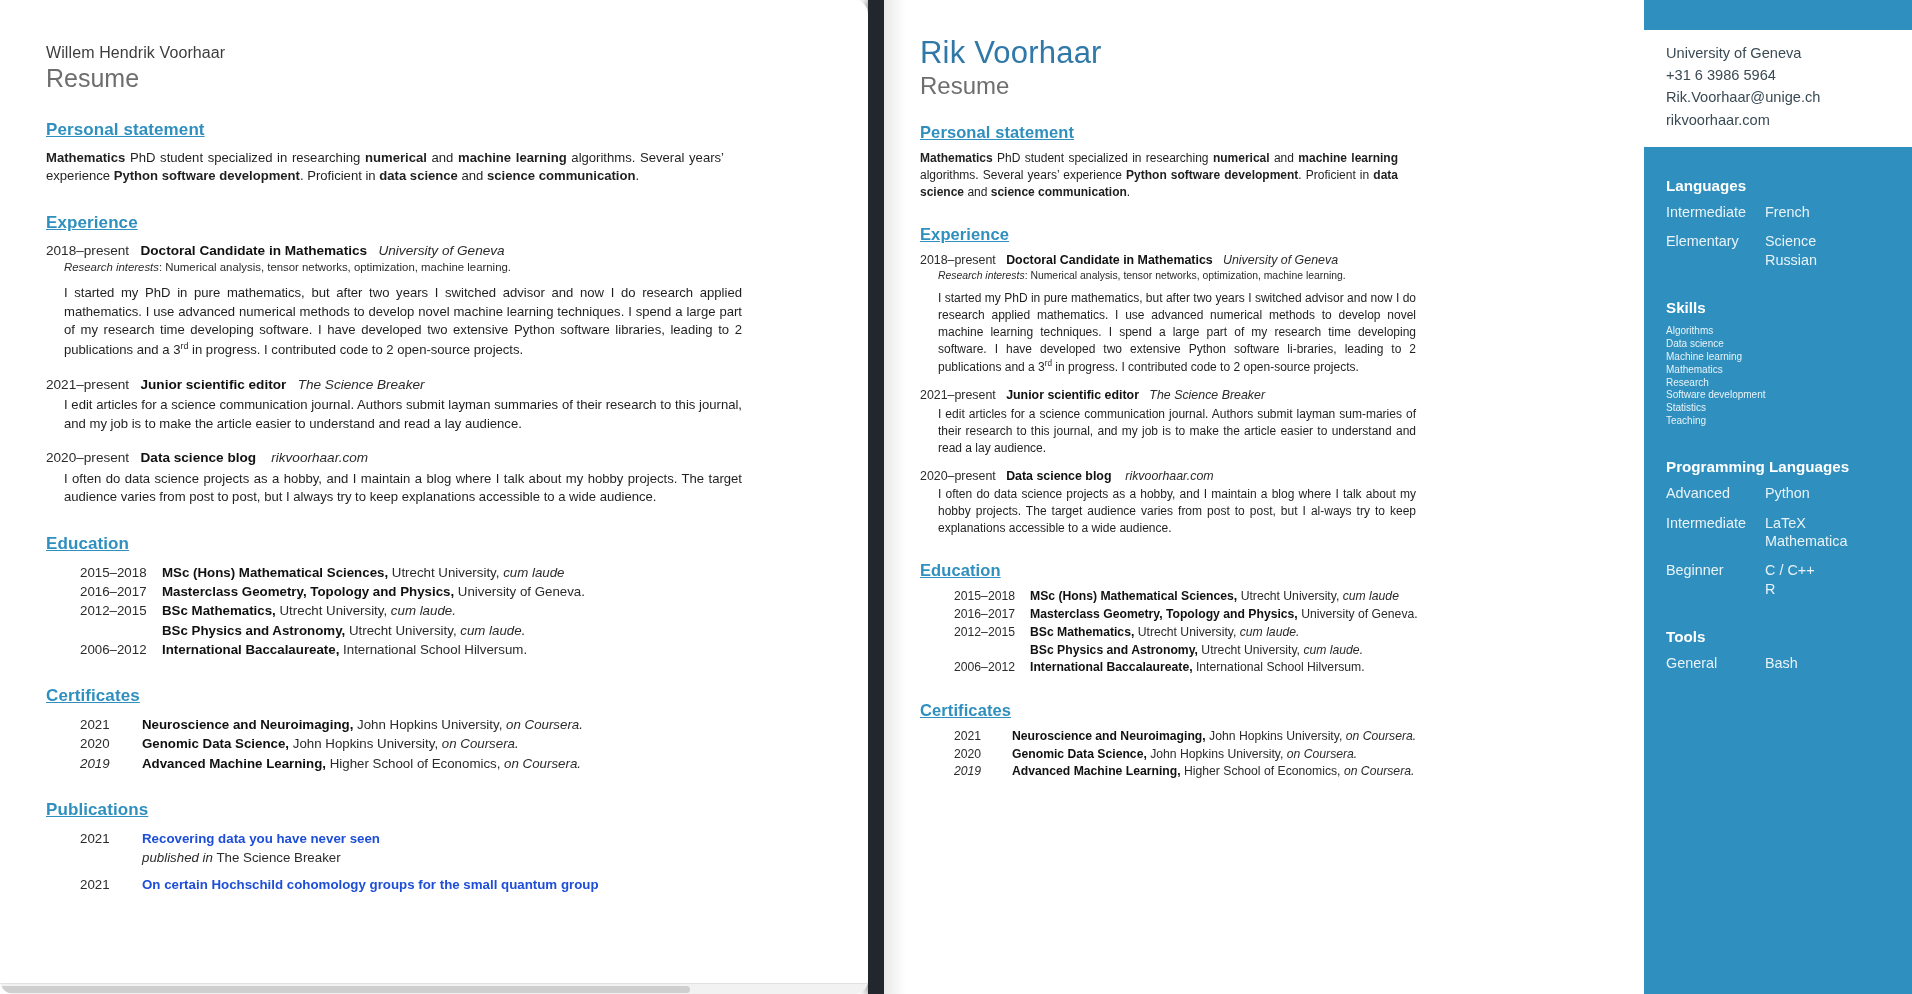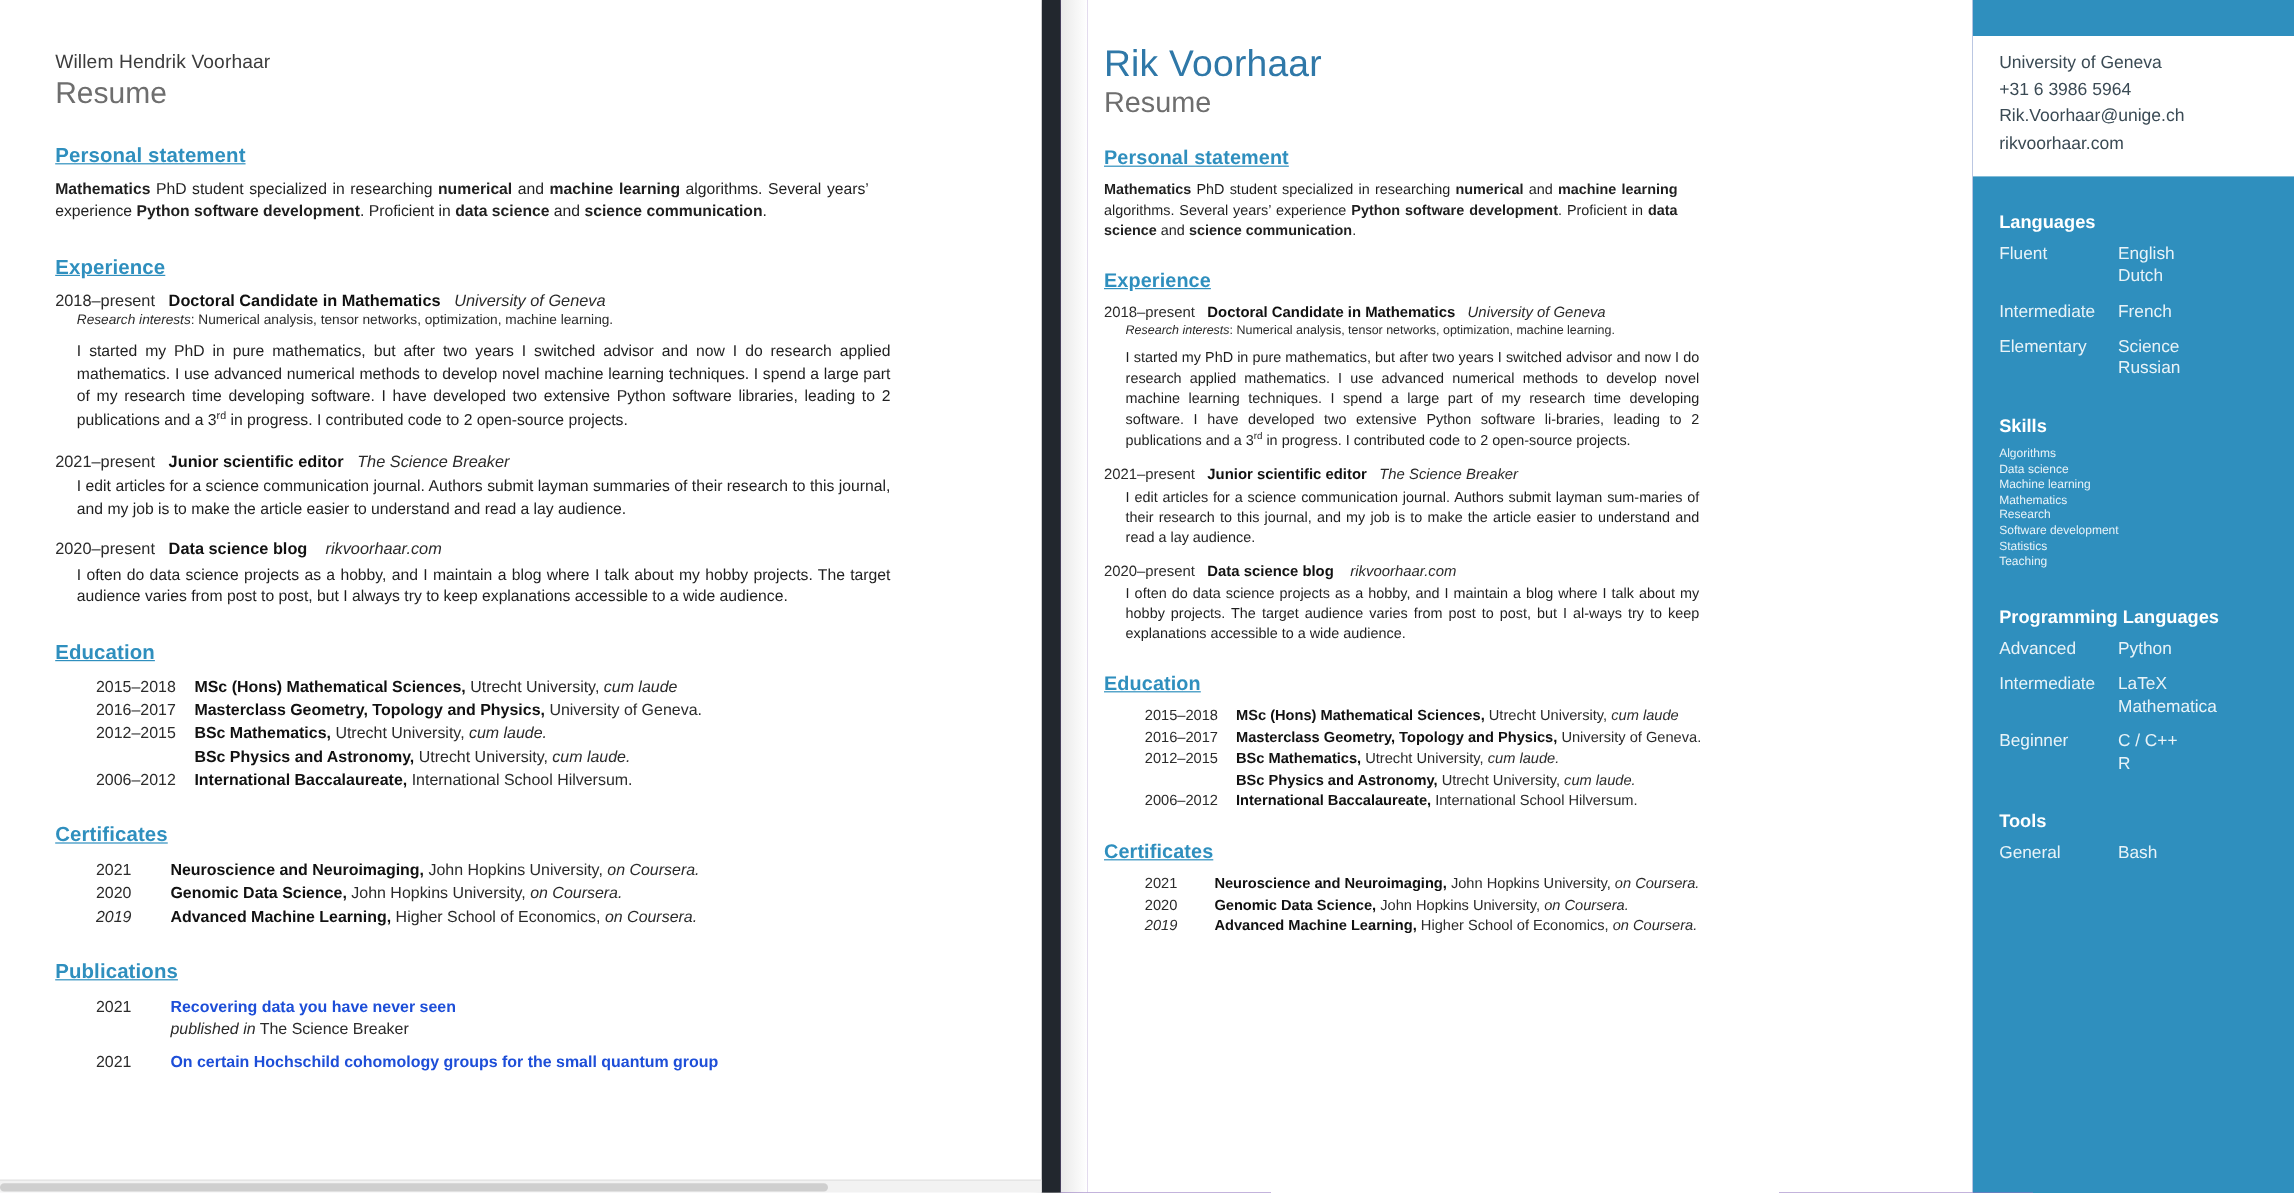--- a/index.html
+++ b/index.html
@@ -16,20 +16,21 @@
     display: flex;
     background: #ffffff;
   }
 
   
   .pane-left {
     position: relative;
     width: 868px; height: 994px;
     background: #ffffff;
     overflow: hidden;
+    border-radius: 14px;
   }
   .pane-left .page {
     position: absolute;
     left: 0; top: 0;
     width: 868px;
     padding: 44px 46px 0 46px;
   }
   .hscroll {
     position: absolute;
     left: 0; bottom: 0;
@@ -50,21 +51,21 @@
     width: 16px; height: 994px;
     background: #22272e;
     box-shadow: 3px 0 10px rgba(0,0,0,0.35), -3px 0 10px rgba(0,0,0,0.35);
     flex: 0 0 16px;
   }
 
   
   .pane-right {
     position: relative;
     width: 1028px; height: 994px;
-    background: #4c1d95;
+    background: #000000;
     display: flex;
     overflow: hidden;
   }
   .pdf-gutter {
     width: 22px; height: 994px;
     background: linear-gradient(to right, #e9e9e9, #ffffff);
     flex: 0 0 22px;
   }
   .pdf-body {
     position: relative;
@@ -407,27 +408,20 @@
         <div>University of Geneva</div>
         <div>+31 6 3986 5964</div>
         <div>Rik.Voorhaar@unige.ch</div>
         <div>rikvoorhaar.com</div>
       </div>
 
       <div class="sb-section">
         <div class="sb-head">Languages</div>
         <div>
             <div class="sb-pair">
-              <span class="lv">Fluent</span>
-              <span class="vals">
-                <span>English</span>
-                <span>Dutch</span>
-              </span>
-            </div>
-            <div class="sb-pair">
               <span class="lv">Intermediate</span>
               <span class="vals">
                 <span>French</span>
               </span>
             </div>
             <div class="sb-pair">
               <span class="lv">Elementary</span>
               <span class="vals">
                 <span>Science</span>
                 <span>Russian</span>

